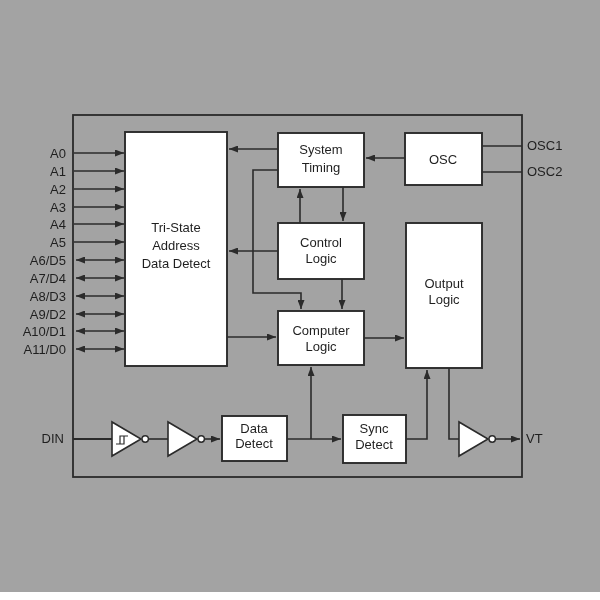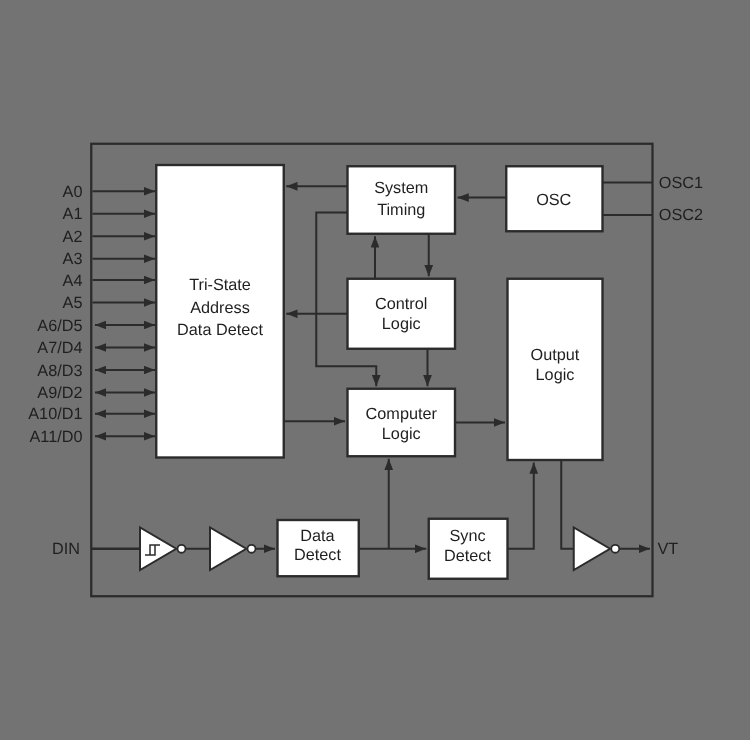--- a/index.html
+++ b/index.html
@@ -1,16 +1,16 @@
 <!DOCTYPE html>
 <html><head>
 <meta charset="utf-8">
 <style>
   html,body{margin:0;padding:0;background:#ffffff;}
-  #canvas{position:relative;width:600px;height:592px;background:#737373;overflow:hidden;
+  #canvas{position:relative;width:600px;height:592px;background:#a3a3a3;overflow:hidden;
           font-family:"Liberation Sans", sans-serif;}
   svg{display:block;}
   text{font-family:"Liberation Sans", sans-serif;font-size:13px;fill:#1f1f1f;}
   .wire{stroke:#2b2b2b;stroke-width:1.6;fill:none;}
   .wire-thick{stroke:#2b2b2b;stroke-width:2.1;fill:none;}
   .box{stroke:#2b2b2b;stroke-width:1.9;fill:#ffffff;}
   .boundary{stroke:#2b2b2b;stroke-width:1.8;fill:none;}
   .tri{stroke:#2b2b2b;stroke-width:1.6;fill:#ffffff;}
   .bubble{stroke:#2b2b2b;stroke-width:1.4;fill:#ffffff;}
   .hyst{stroke:#2b2b2b;stroke-width:1.2;fill:none;}

